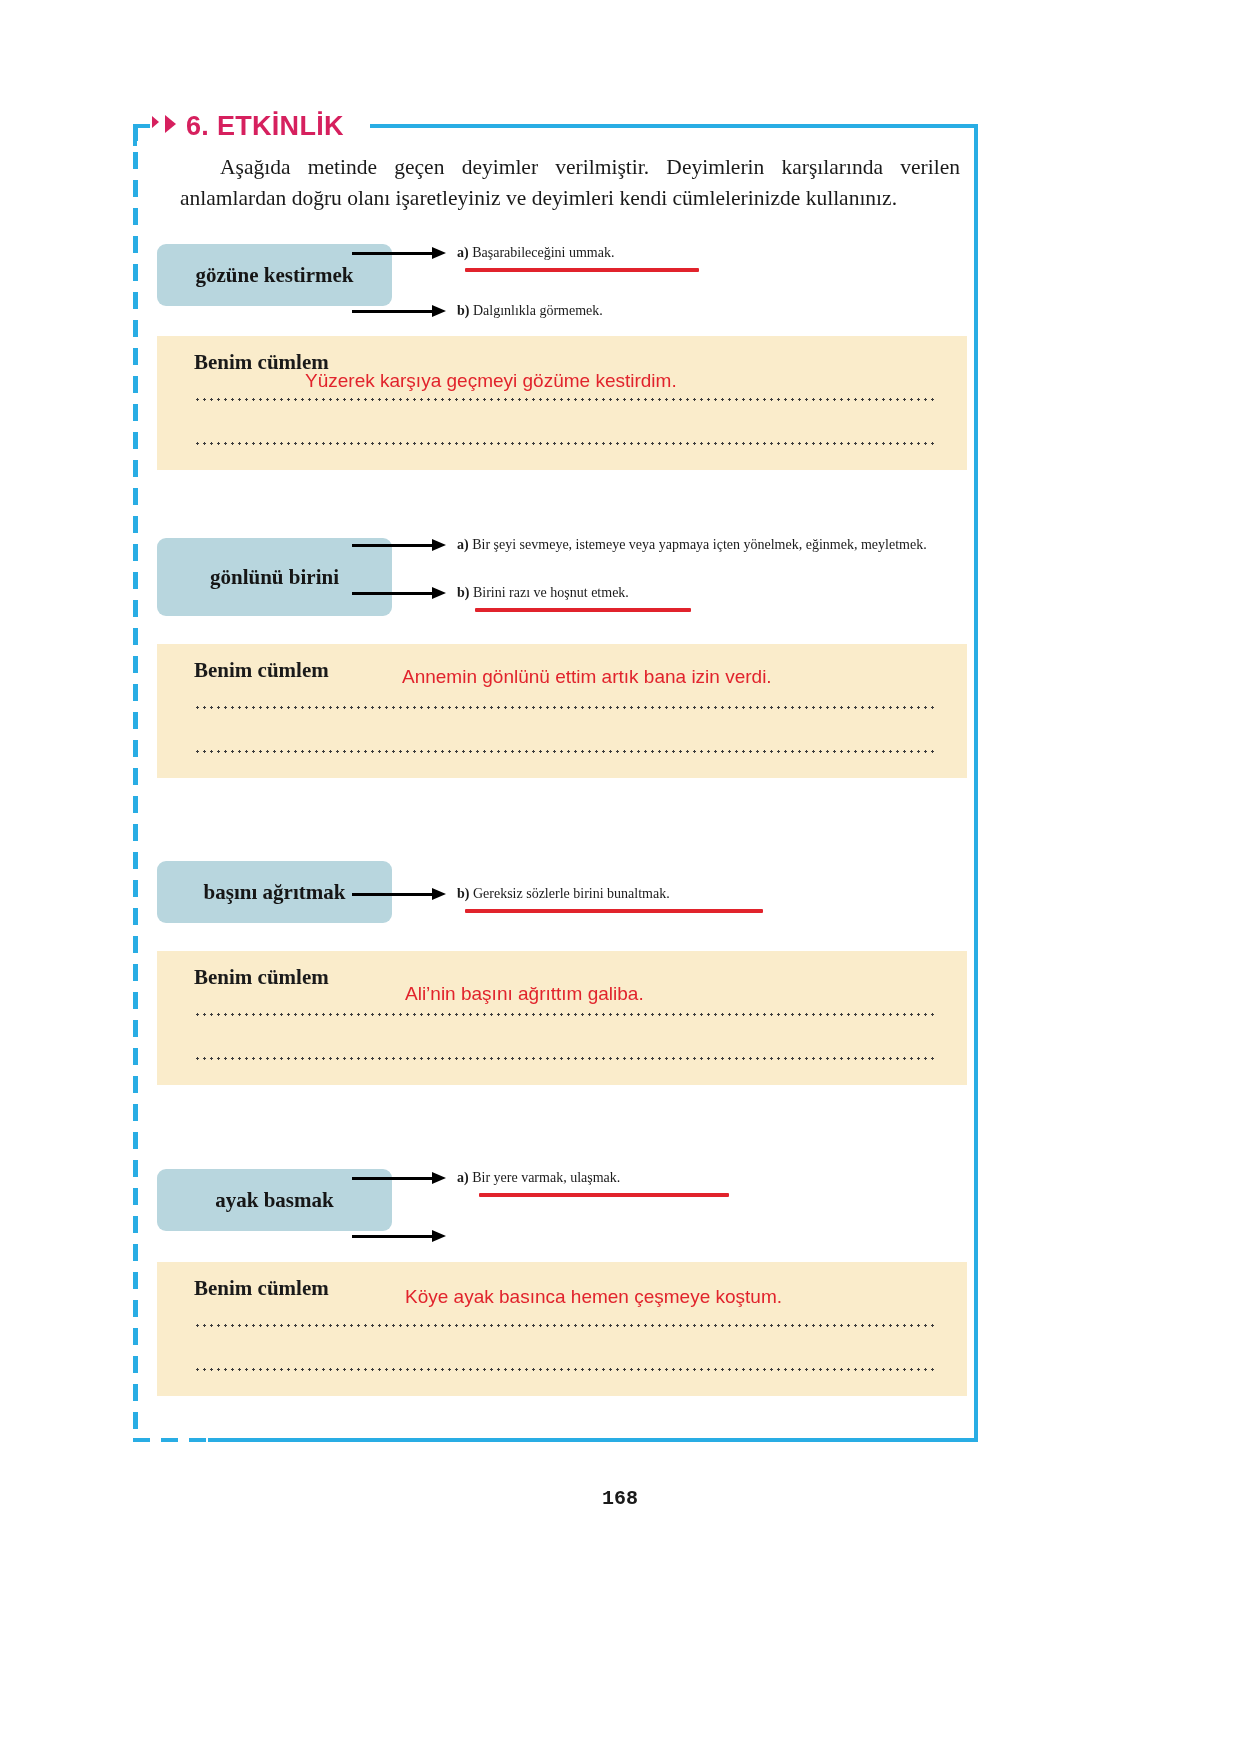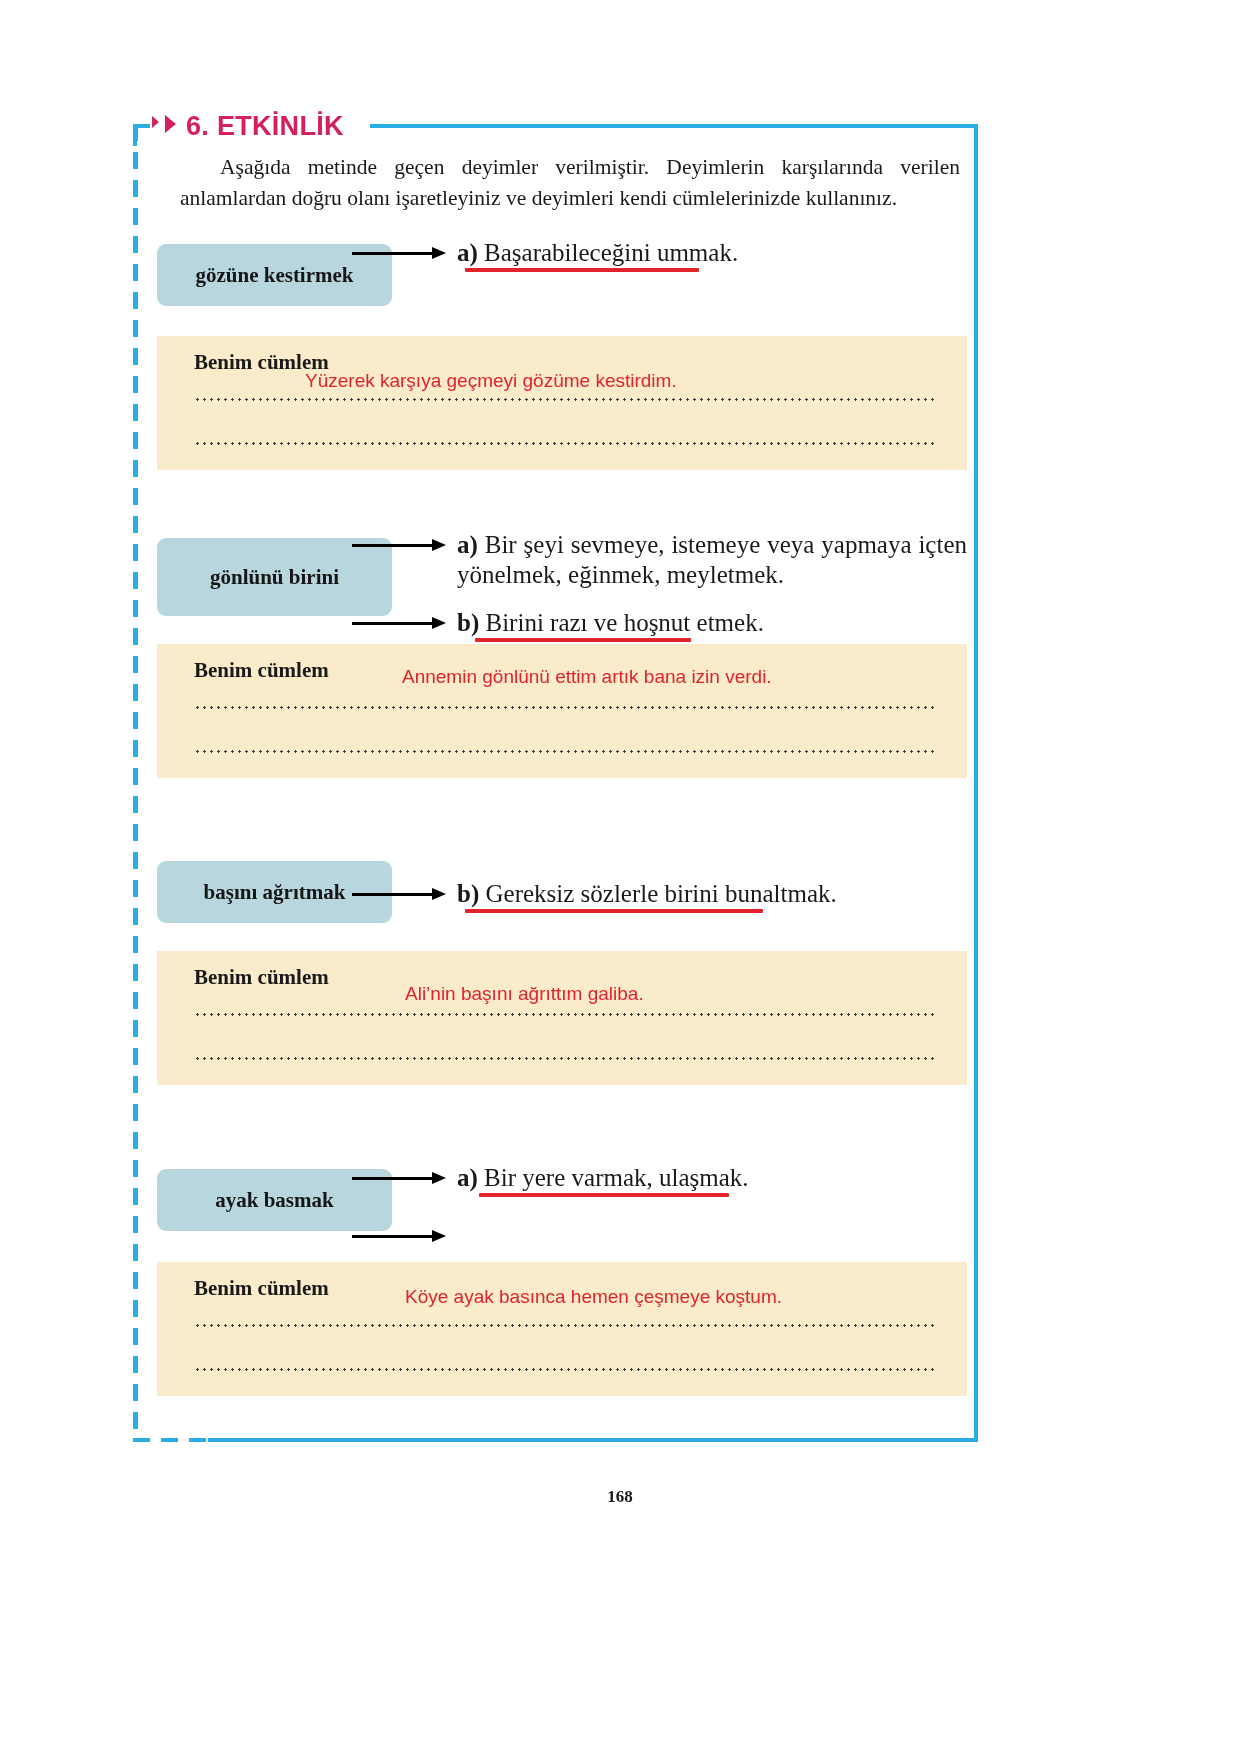--- a/index.html
+++ b/index.html
@@ -186,21 +186,21 @@
   .arrow .head {
     position: absolute;
     left: 80px; top: 2.5px;
     width: 0; height: 0;
     border-left: 14px solid #000;
     border-top: 6.5px solid transparent;
     border-bottom: 6.5px solid transparent;
   }
 
   .option-text {
-    font-size: 25px;
+    font-size: 14px;
     line-height: 30px;
     color: #1a1a1a;
     text-align: justify;
     font-family: "Liberation Serif", serif;
   }
   .option-text b { font-weight: bold; }
 
   .red-underline {
     position: absolute;
     height: 4px;
@@ -242,23 +242,23 @@
     background-repeat: repeat-x;
   }
 
   
   .page-number {
     position: absolute;
     left: 0;
     top: 1487px;
     width: 1240px;
     text-align: center;
-    font-family: Liberation Serif, serif;
+    font-family: Liberation Mono, monospace;
     font-weight: bold;
-    font-size: 17px;
+    font-size: 20px;
     color: #1a1a1a;
   }
 </style>
 </head>
 <body>
 
 <div class="page">
 
   <div class="activity-frame">
     <div class="corner-hook-h"></div>
@@ -282,20 +282,27 @@
     <div class="idiom-box" style="top:6px; height:62px;">gözüne kestirmek</div>
     <div class="options">
       <div class="option-row" style="top:0px;">
         <span class="arrow" style="top:6px;">
           <span class="shaft"></span>
             <span class="head"></span>
         </span>
         <span class="option-text"><b>a)</b> <span>Başarabileceğini ummak.</span></span>
         <span class="red-underline" style="left:8px; top:30px; width:234px;"></span>
       </div>
+      <div class="option-row" style="top:24px;">
+        <span class="arrow" style="top:6px;">
+          <span class="shaft"></span>
+            <span class="head"></span>
+        </span>
+        <span class="option-text"><b>b)</b> <span>Dalgınlıkla görmemek.</span></span>
+      </div>
     </div>
   </div>
 
   <div class="answer-box" style="left:157px; top:336px; height:134px;">
     <span class="answer-label">Benim cümlem</span>
     <span class="answer-written" style="left:148px; top:34px;">Yüzerek karşıya geçmeyi gözüme kestirdim.</span>
     <span class="dotted-line" style="top:62px;"></span>
     <span class="dotted-line" style="top:106px;"></span>
   </div>
 

